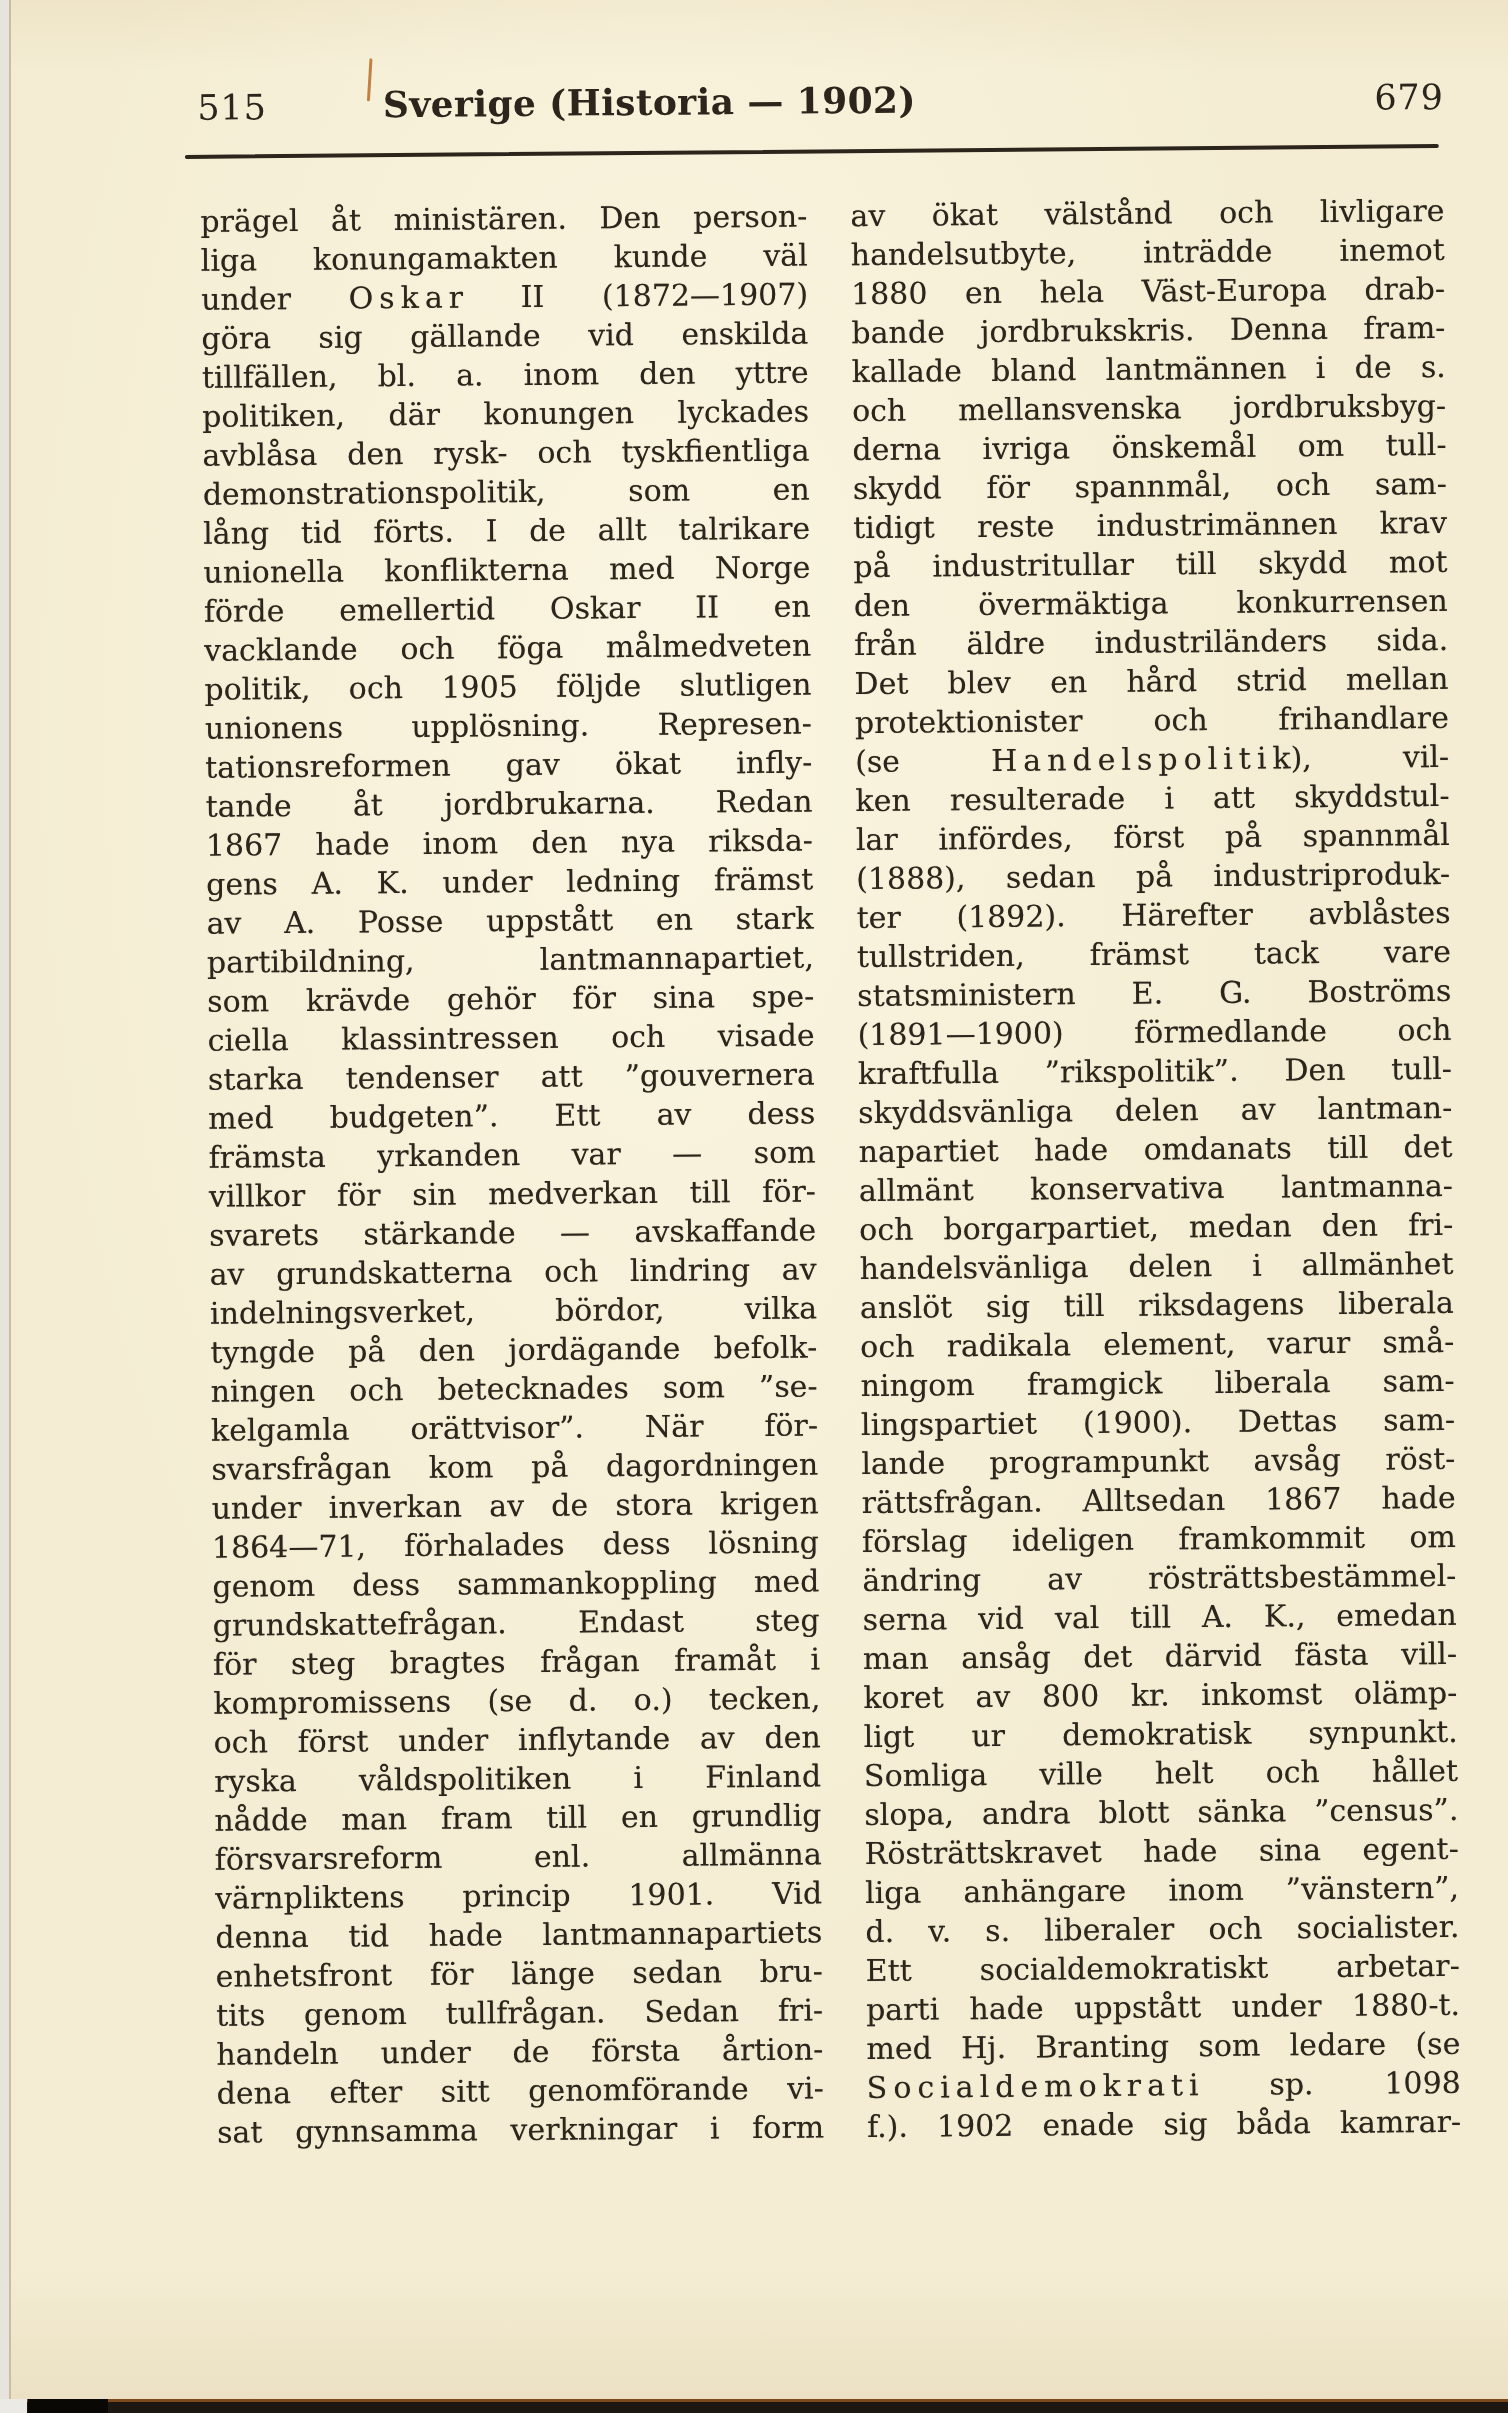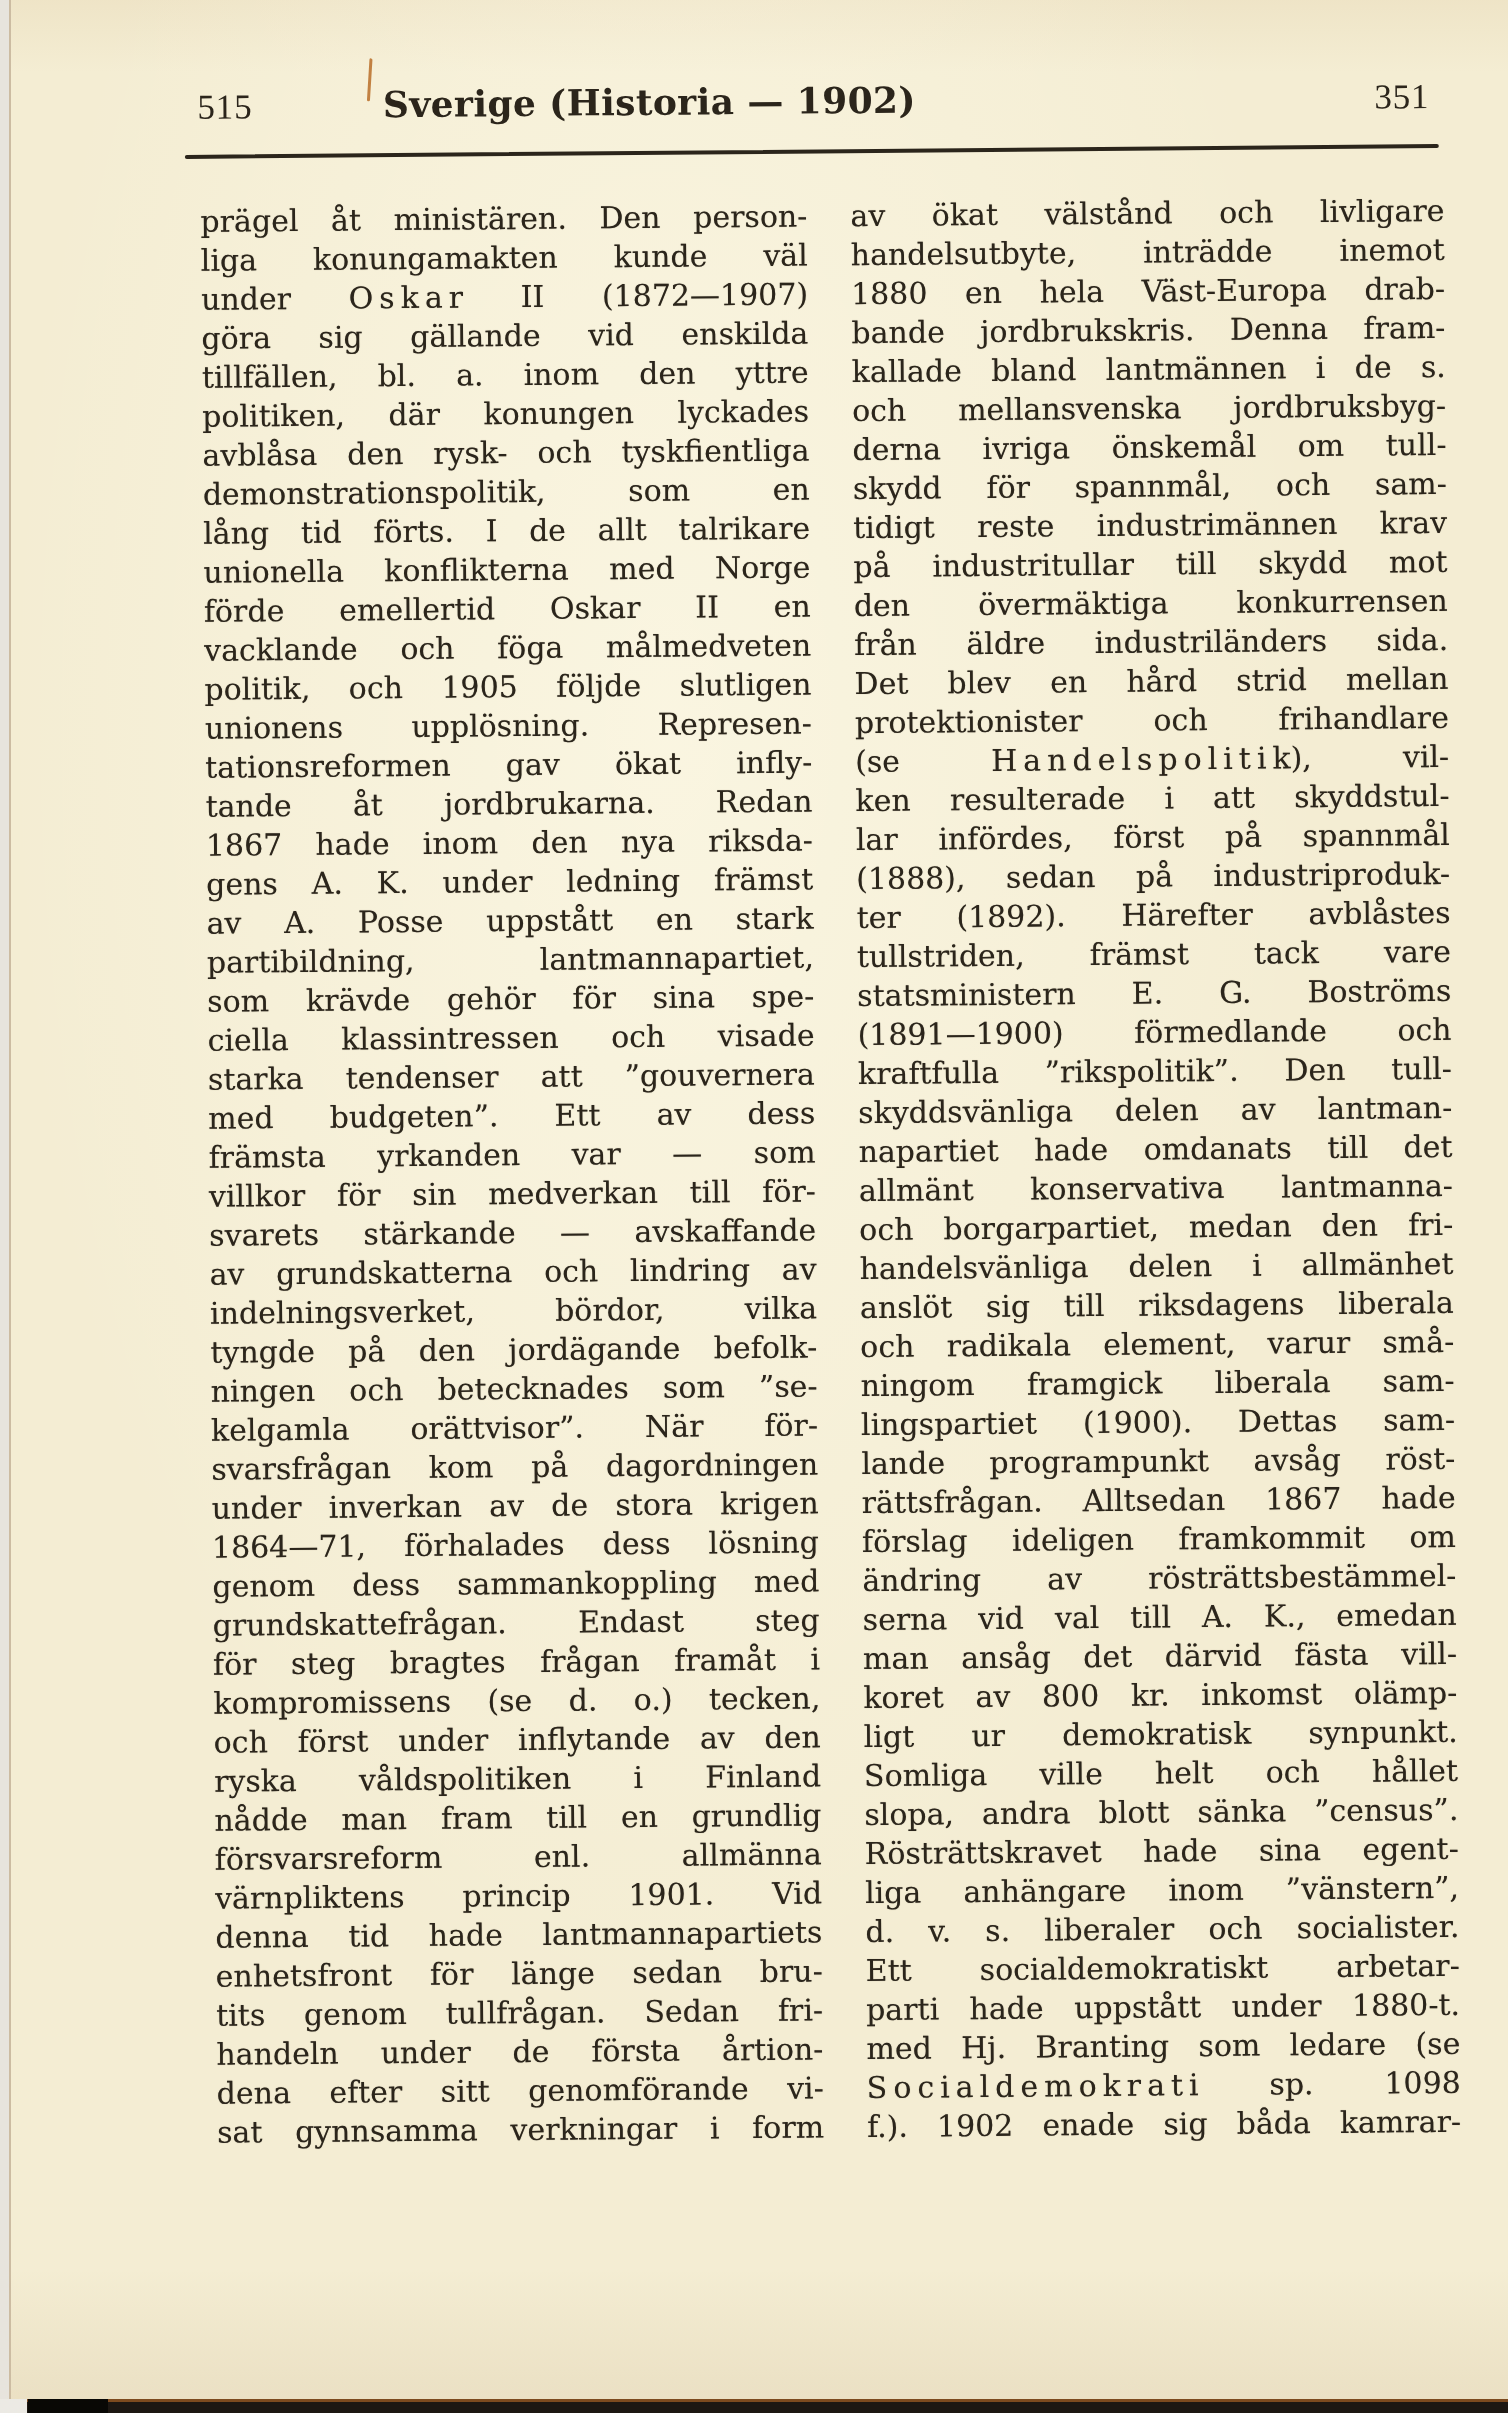--- a/index.html
+++ b/index.html
@@ -20,21 +20,21 @@
     opacity:.85;}
   .scratch{position:absolute;left:377px;top:55px;width:2.5px;height:43px;
     background:var(--page_edge_orange,#c05a1a);opacity:.8;transform:rotate(4deg);border-radius:1.7px;}
   .bottom-band{position:absolute;left:0;bottom:0;width:100%;height:10.8px;
     background:var(--bottom_band,#1d1712);border-top:3.3px solid #7d4a1e;}
   .bottom-notch{position:absolute;left:0;top:-3.3px;width:27px;height:14px;background:#eceae4;}
   .bottom-black{position:absolute;left:28px;top:-3.3px;width:80px;height:14px;background:#090805;}
   
   .content{position:absolute;left:0;top:0;width:100%;height:100%;
     transform:rotate(-0.5deg);transform-origin:50% 45%;}
-  .pagenum{position:absolute;top:83px;font-size:35px;letter-spacing:0.8px;font-family:Liberation Serif, serif;}
+  .pagenum{position:absolute;top:83px;font-size:35px;letter-spacing:0.8px;}
   .pagenum.left{left:206px;}
   .pagenum.right{left:1383px;}
   .ptitle{position:absolute;left:658px;top:80px;transform:translateX(-50%);
     font-size:36px;font-weight:700;letter-spacing:0.4px;white-space:nowrap;}
   .rule{position:absolute;left:193px;top:150px;width:1254px;height:4.2px;
     background:var(--ink,#2b251b);border-radius:2.5px;}
   .columns{position:absolute;left:0;top:197px;width:100%;}
   .col{position:absolute;top:0;}
   .col.leftcol{left:208px;width:607px;}
   .col.rightcol{left:858px;width:594px;}
@@ -49,21 +49,21 @@
 <body>
 
 <div class="paper">
   <div class="top-edge"></div>
   <div class="left-sliver"></div>
 
   <div class="content">
     <div class="scratch"></div>
     <span class="pagenum left">515</span>
     <span class="ptitle">Sverige (Historia — 1902)</span>
-    <span class="pagenum right">351</span>
+    <span class="pagenum right">679</span>
     <div class="rule"></div>
 
     <div class="columns">
       <div class="col leftcol">
           <div class="tline">prägel åt ministären. Den person-</div>
           <div class="tline">liga konungamakten kunde väl</div>
           <div class="tline">under O s k a r II (1872—1907)</div>
           <div class="tline">göra sig gällande vid enskilda</div>
           <div class="tline">tillfällen, bl. a. inom den yttre</div>
           <div class="tline">politiken, där konungen lyckades</div>

